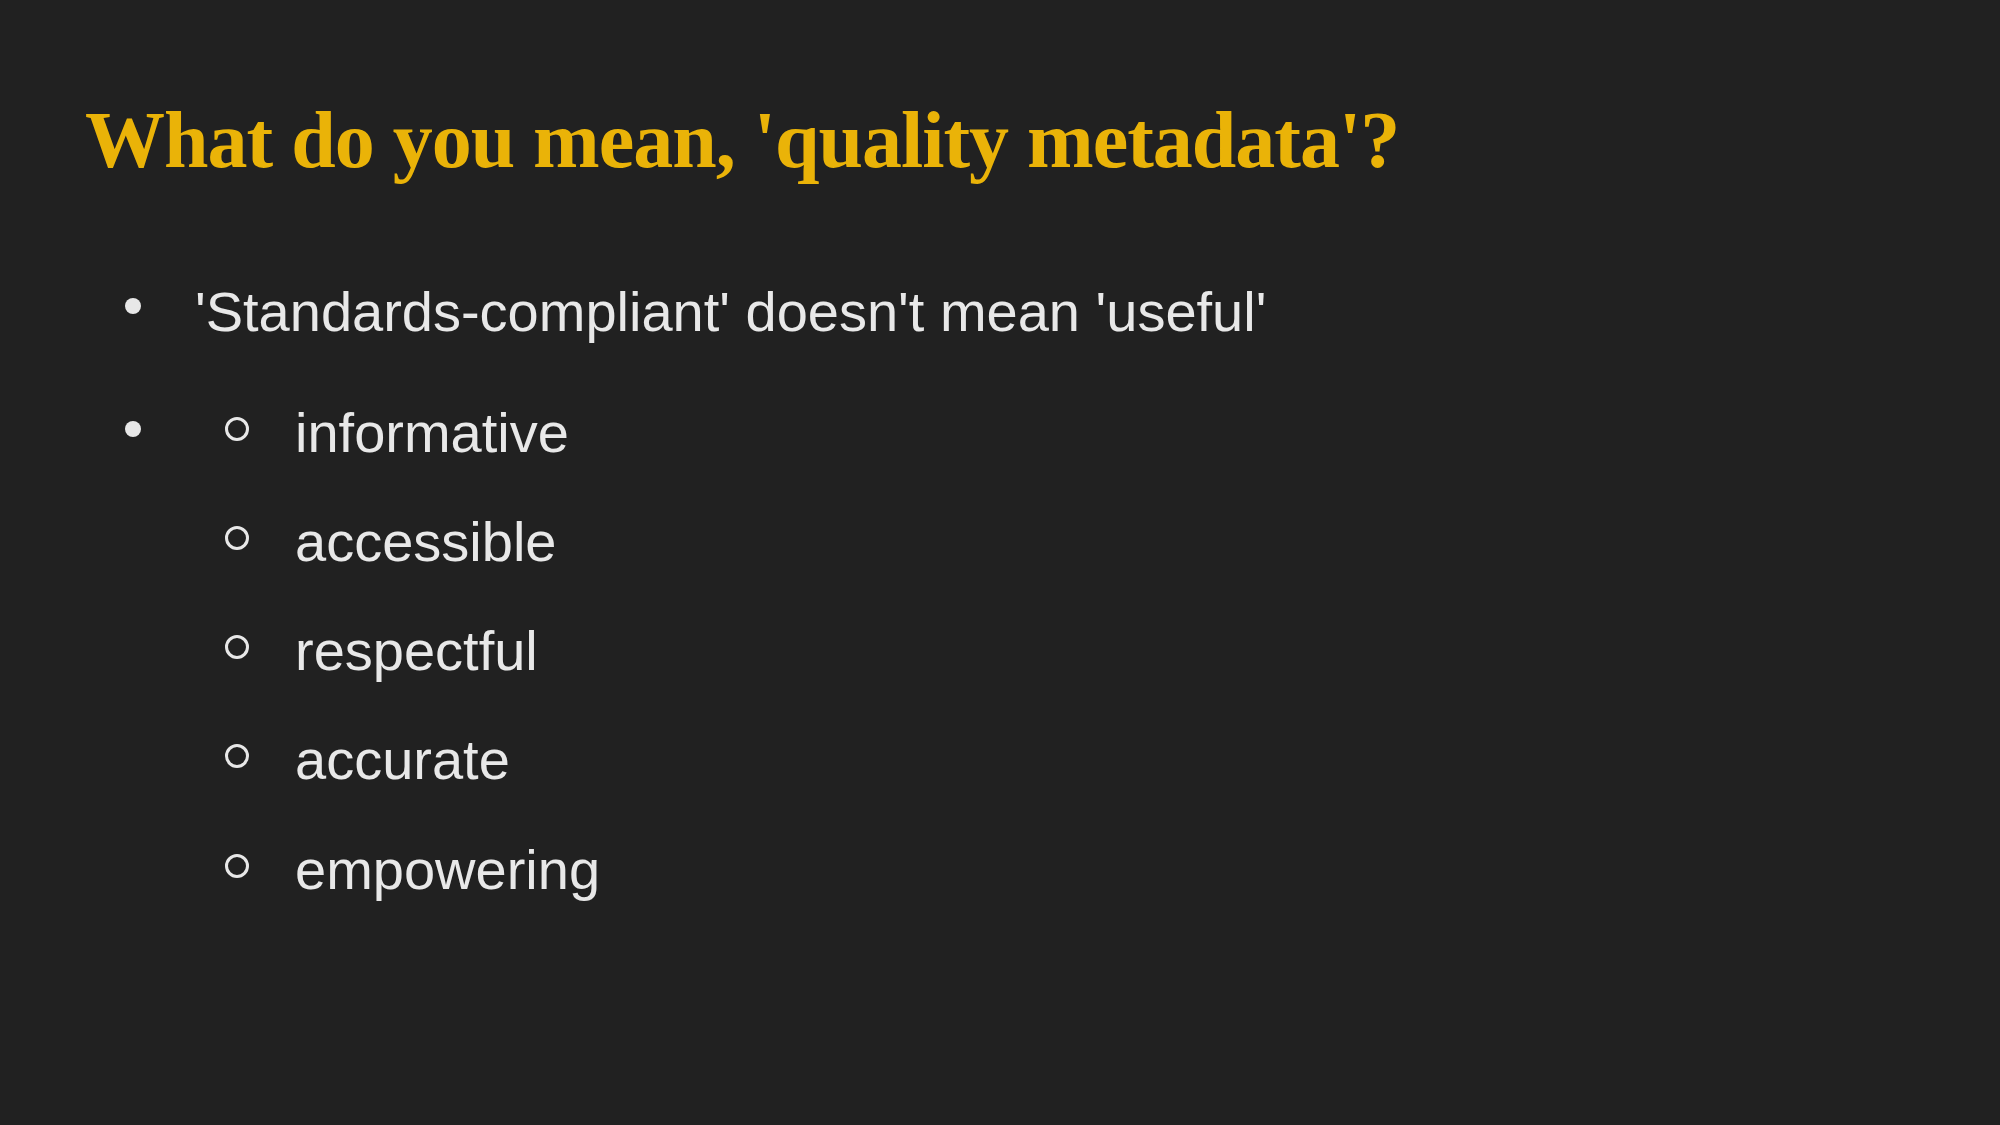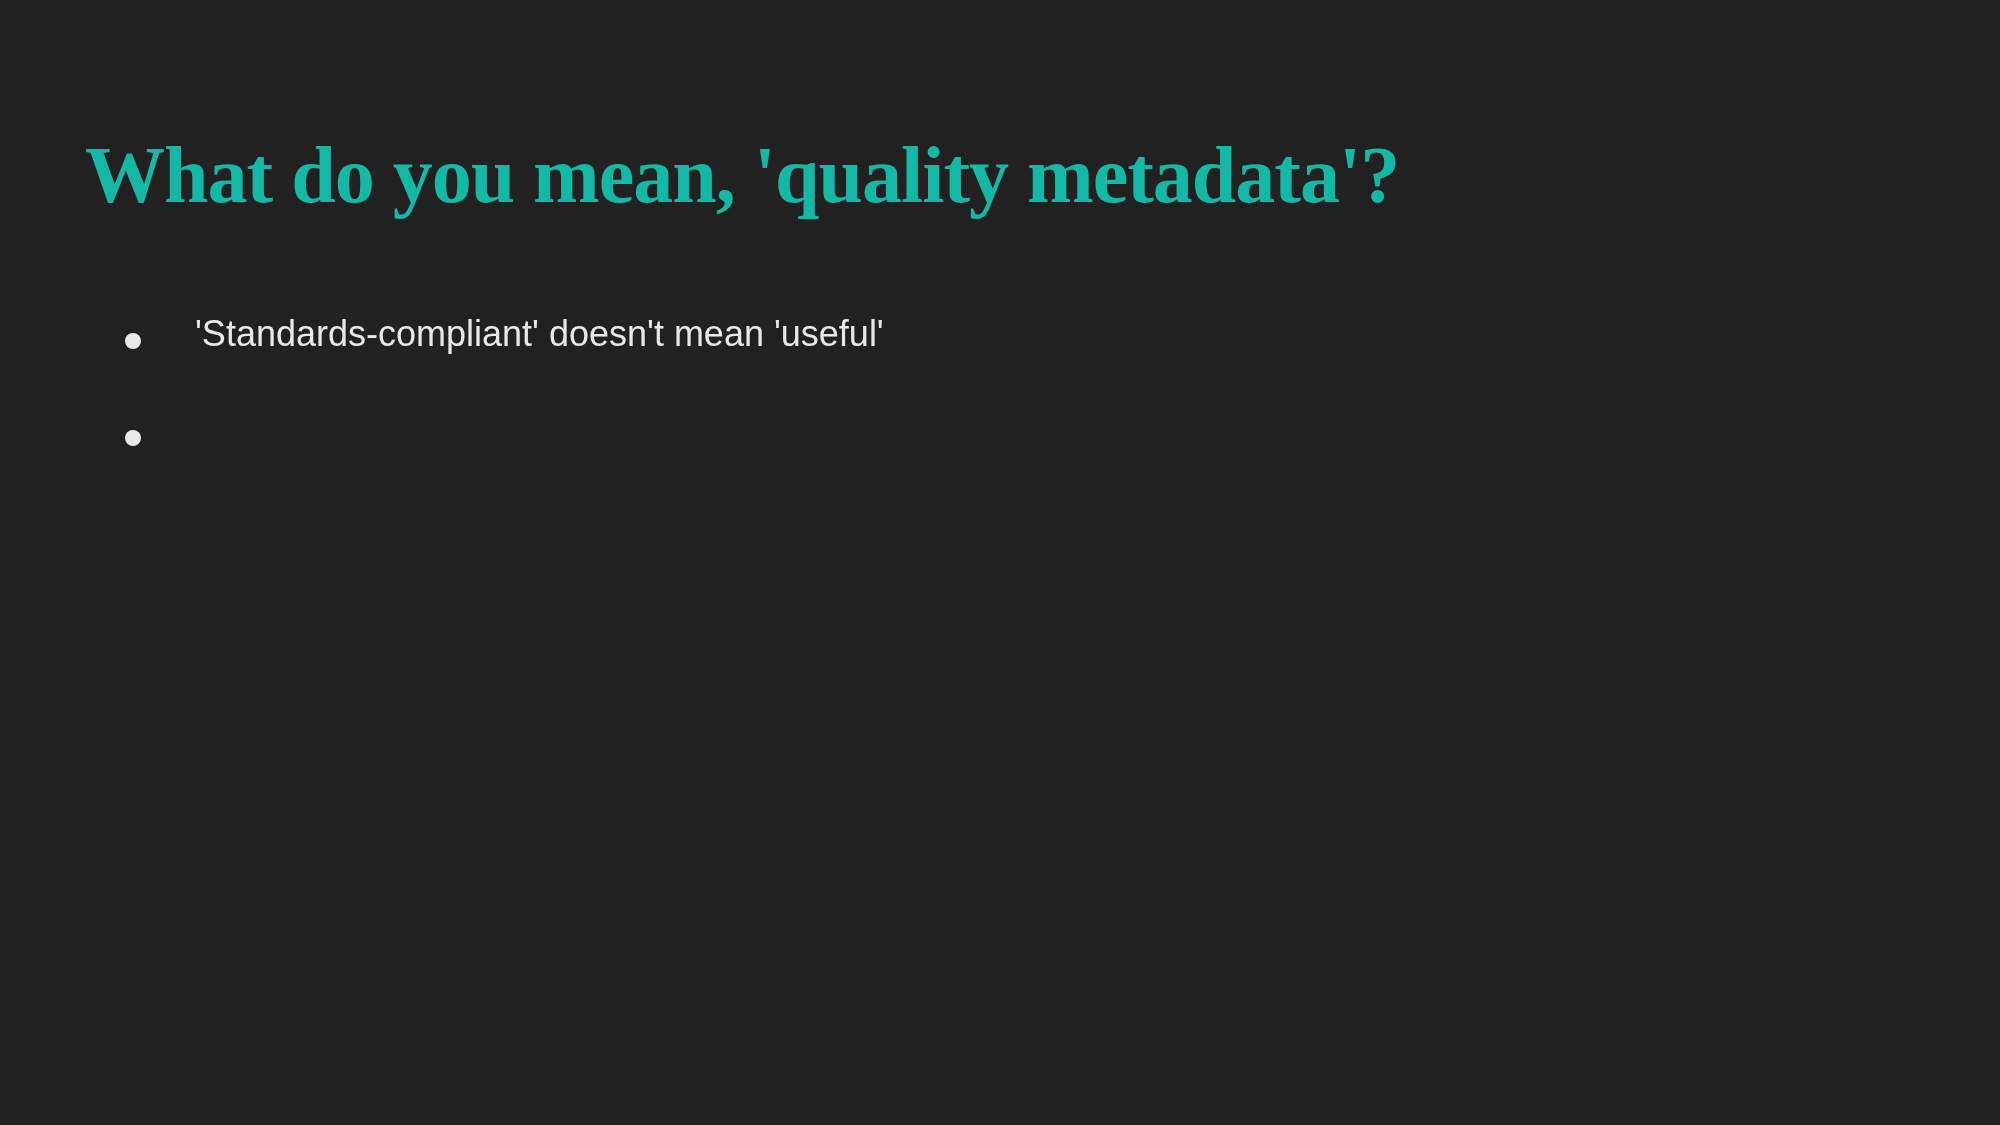--- a/index.html
+++ b/index.html
@@ -20,30 +20,29 @@
     .slide {
       width: 100%;
       height: 100%;
       padding: 95px 85px;
     }
     
     .title {
       font-family: Georgia, 'Times New Roman', serif;
       font-weight: bold;
       font-size: 80px;
-      color: #14b8a6;
+      color: #eab308;
       margin-bottom: 90px;
       letter-spacing: -1px;
-      margin-top: 35px;
     }
     
     .bullet-list {
       list-style: none;
       font-family: 'Segoe UI', Arial, Helvetica, sans-serif;
-      font-size: 36px;
+      font-size: 56px;
       font-weight: 400;
       color: #e8e8e8;
       margin-left: 40px;
     }
     
     .bullet-item-l1 {
       position: relative;
       padding-left: 70px;
       margin-bottom: 50px;
       line-height: 1.3;
@@ -89,15 +88,32 @@
 <body>
 
 <div class="slide">
   <h1 class="title">What do you mean, 'quality metadata'?</h1>
 
   <ul class="bullet-list">
     <li class="bullet-item-l1">
       <span>'Standards-compliant' doesn't mean 'useful'</span>
     </li>
     <li class="bullet-item-l1">
+      <ul class="sub-list">
+        <li class="bullet-item-l2">
+          <span>informative</span>
+        </li>
+        <li class="bullet-item-l2">
+          <span>accessible</span>
+        </li>
+        <li class="bullet-item-l2">
+          <span>respectful</span>
+        </li>
+        <li class="bullet-item-l2">
+          <span>accurate</span>
+        </li>
+        <li class="bullet-item-l2">
+          <span>empowering</span>
+        </li>
+      </ul>
     </li>
   </ul>
 </div>
 
 </body></html>

